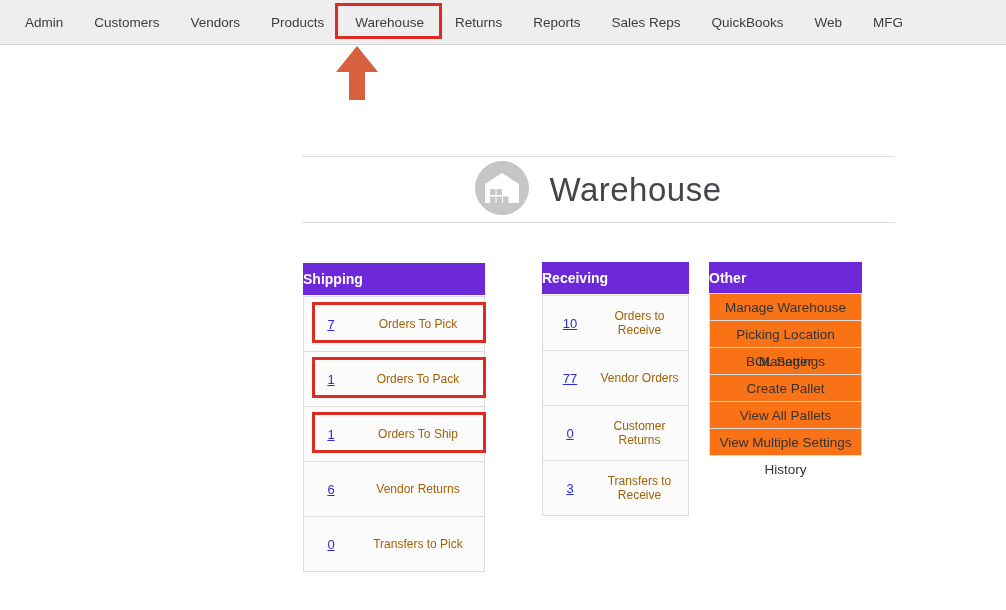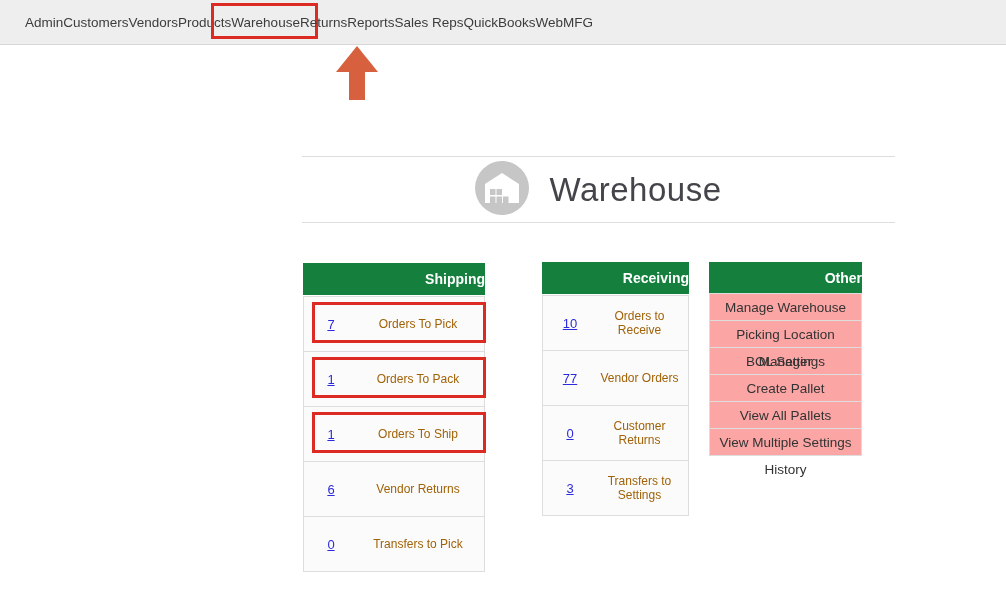--- a/index.html
+++ b/index.html
@@ -1,44 +1,44 @@
 <!DOCTYPE html>
 <html><head>
 <meta charset="utf-8">
 <style>
   * { margin:0; padding:0; box-sizing:border-box; }
   html,body { width:1006px; height:610px; background:#ffffff; font-family:"Liberation Sans", sans-serif; overflow:hidden; }
   .stage { position:relative; width:1006px; height:610px; }
 
   
-  .nav { position:absolute; top:0; left:0; width:1006px; height:45px; background:#eeeeee; border-bottom:1px solid #d6d6d6; display:flex; align-items:center; padding-left:25px; }
+  .nav { position:absolute; top:0; left:0; width:1006px; height:45px; background:#eeeeee; border-bottom:1px solid #d6d6d6; display:flex; align-items:center; padding-left:25px; gap:31px; }
   .nav-item { position:relative; font-size:13.5px; color:#3c3c3c; cursor:pointer; white-space:nowrap; }
   .nav-item.highlight::after { content:""; position:absolute; left:-20px; right:-18px; top:-12px; bottom:-9px; border:3px solid #dc2b23; }
 
   
   .arrow { position:absolute; left:336px; top:46px; width:42px; height:54px; }
   .arrow .head { width:0; height:0; border-left:21px solid transparent; border-right:21px solid transparent; border-bottom:26px solid #d7603f; }
   .arrow .shaft { width:16px; height:28px; background:#d7603f; margin:0 auto; }
 
   
   .title-band { position:absolute; left:302px; top:156px; width:593px; height:67px; border-top:1px solid #dddddd; border-bottom:1px solid #dddddd; display:flex; align-items:center; justify-content:center; gap:20px; }
   .page-title { font-size:33px; color:#44454a; letter-spacing:0.5px; }
 
   
   .col { position:absolute; }
   .col-shipping { left:303px; top:263px; width:182px; }
   .col-receiving { left:506px; top:262px; width:183px;padding-left:36px; }
   .col-other { left:709px; top:262px; width:153px; }
-  .col-header { height:32px; line-height:32px; background:#15803d; color:#ffffff; font-weight:bold; font-size:14px; text-align:right; }
+  .col-header { height:32px; line-height:32px; background:#6d28d9; color:#ffffff; font-weight:bold; font-size:14px; text-align:left; }
   .rows { margin-top:2px; }
   .count-row { position:relative; display:flex; align-items:center; height:56px; background:#fbfbfb; border:1px solid #dddddd; margin-top:-1px; }
   .count-row .num { width:54px; text-align:center; font-size:13px; color:#2b2bdb; text-decoration:underline; cursor:pointer; }
   .count-row .lbl { flex:1; text-align:center; font-size:12px; color:#a16207; padding-right:6px; }
   .red-frame { position:absolute; left:8px; right:-2px; top:5px; bottom:8px; border:3px solid #dc2b23; pointer-events:none; }
-  .link-row { height:28px; line-height:27px; background:#fca5a5; border:1px solid #dddddd; margin-top:-1px; text-align:center; font-size:13.5px; color:#333333; cursor:pointer; }
+  .link-row { height:28px; line-height:27px; background:#f97316; border:1px solid #dddddd; margin-top:-1px; text-align:center; font-size:13.5px; color:#333333; cursor:pointer; }
   .col-other .rows { margin-top:0; }
 </style>
 </head>
 <body>
 
 <div class="stage">
 
   <div class="nav">
       <div class="nav-item">Admin</div>
       <div class="nav-item">Customers</div>
@@ -114,21 +114,21 @@
         <div class="count-row">
           <a class="num">77</a>
           <span class="lbl">Vendor Orders</span>
         </div>
         <div class="count-row">
           <a class="num">0</a>
           <span class="lbl">Customer Returns</span>
         </div>
         <div class="count-row">
           <a class="num">3</a>
-          <span class="lbl">Transfers to Settings</span>
+          <span class="lbl">Transfers to Receive</span>
         </div>
       </div>
   </div>
 
   <div class="col col-other">
     <div class="col-header">Other</div>
     <div class="rows">
         <div class="link-row">Manage Warehouse</div>
         <div class="link-row">Picking Location Manager</div>
         <div class="link-row">BOL Settings</div>

